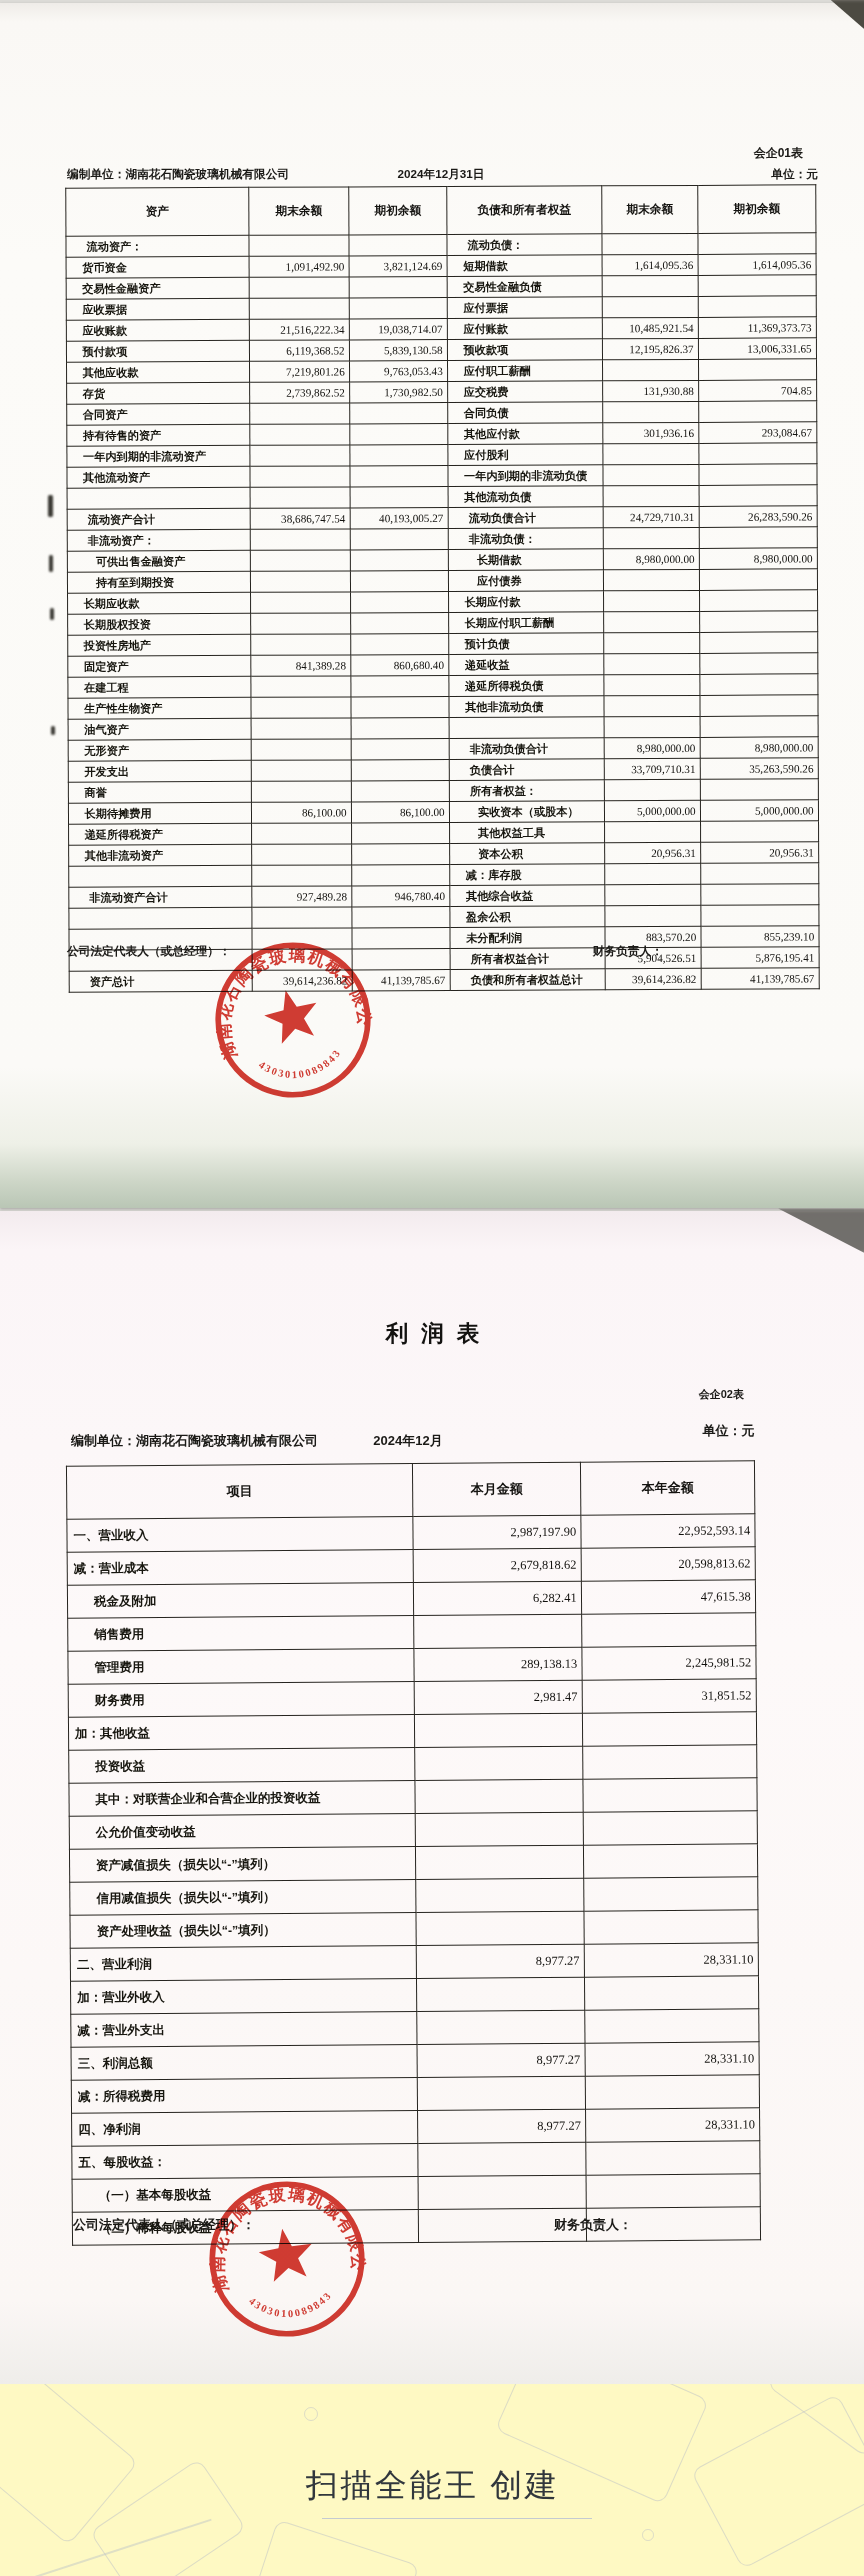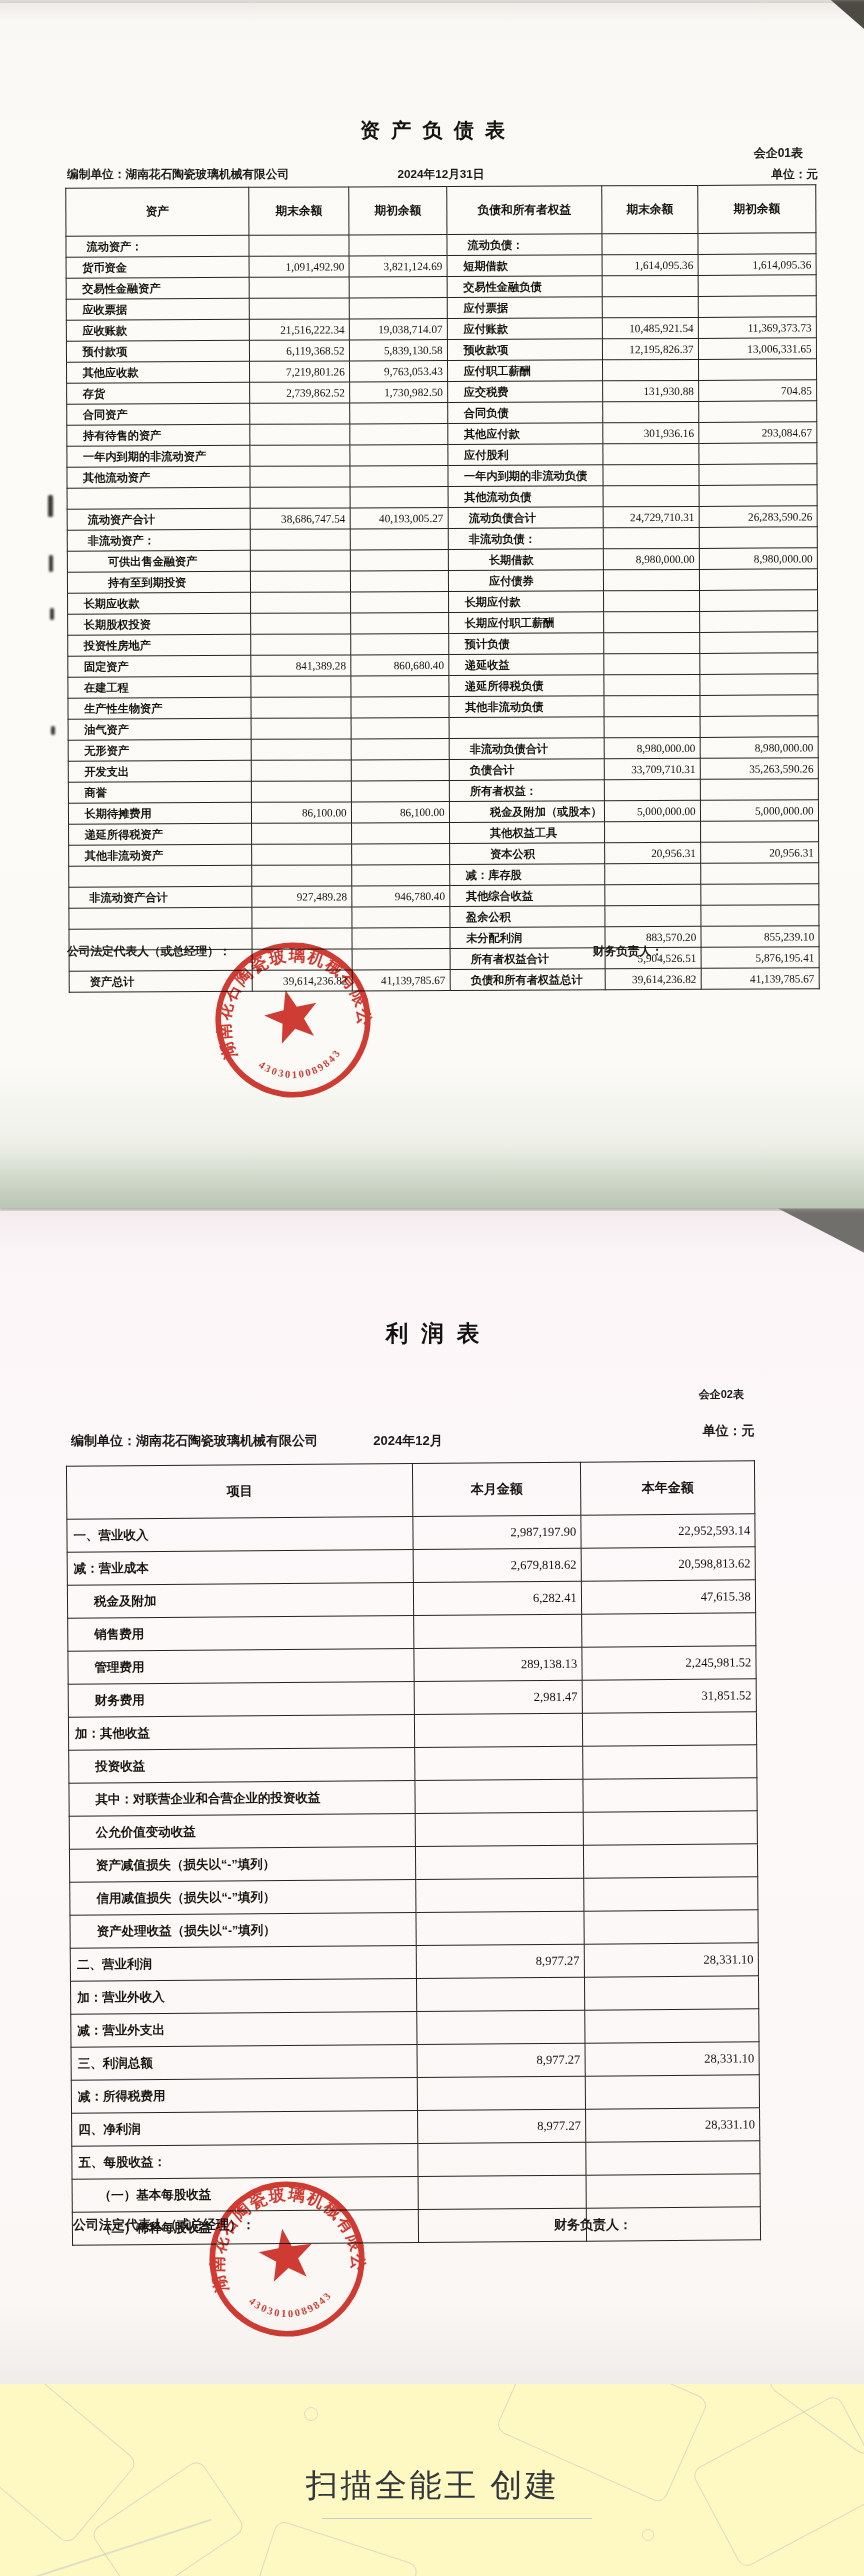--- a/index.html
+++ b/index.html
@@ -44,21 +44,21 @@
   td.lab{text-align:left;font-weight:bold;color:#17160f;}
   td.num{text-align:right;font-family:"Liberation Serif","DejaVu Serif",serif;padding-right:4.3px;color:#12110e;}
 
   .bs{left:67px;top:183px;width:751px;transform:rotate(-0.25deg);border:1.7px solid #26241f;}
   .bs th{height:45px;font-size:11.7px;}
   .bs td{height:18px;font-size:11.2px;}
   .bs col.c1{width:183px}.bs col.c2{width:100px}.bs col.c3{width:98px}
   .bs col.c4{width:155px}.bs col.c5{width:96px}.bs col.c6{width:118px}
   .bs td.ind0{padding-left:20px;}
   .bs td.ind1{padding-left:15.6px;}
-  .bs td.ind2{padding-left:40px;}
+  .bs td.ind2{padding-left:28px;}
 
   .is{left:69px;top:1463px;width:687px;transform:rotate(-0.45deg);border:1.7px solid #26241f;}
   .is th{height:50px;font-size:13px;}
   .is td{height:30px;font-size:12.5px;}
   .is col.c1{width:346px}.is col.c2{width:168px}.is col.c3{width:174px}
   .is td.ind0{padding-left:6px;}
   .is td.ind1{padding-left:26px;}
 
   .sheet-footer{position:absolute;font-weight:bold;}
   #page1 .sheet-footer{top:941px;left:67px;width:751px;font-size:11.7px;}
@@ -90,21 +90,20 @@
   </defs>
 </svg>
 
 <div class="page" id="page1">
   <div class="corner" id="p1-corner"></div>
   <div class="edge-mark" style="left:48px;top:492px;width:5.2px;height:22.5px;"></div>
   <div class="edge-mark" style="left:49px;top:552px;width:4.3px;height:17.3px;"></div>
   <div class="edge-mark" style="left:50px;top:605px;width:4.3px;height:12px;"></div>
   <div class="edge-mark" style="left:51px;top:723px;width:4.3px;height:9.5px;"></div>
 
-  <div class="doc-title">资产负债表</div>
   <div class="form-no">会企01表</div>
   <div class="meta-line">
     <span class="prepared">编制单位：湖南花石陶瓷玻璃机械有限公司</span>
     <span class="rdate">2024年12月31日</span>
     <span class="unit">单位：元</span>
   </div>
 
   <table class="bs">
     <colgroup>
         <col class="c1">
@@ -338,21 +337,21 @@
     <td class="num"></td>
     <td class="num"></td>
     <td class="lab ind0">所有者权益：</td>
     <td class="num"></td>
     <td class="num"></td>
   </tr>
         <tr>
     <td class="lab ind1">长期待摊费用</td>
     <td class="num">86,100.00</td>
     <td class="num">86,100.00</td>
-    <td class="lab ind2">税金及附加（或股本）</td>
+    <td class="lab ind2">实收资本（或股本）</td>
     <td class="num">5,000,000.00</td>
     <td class="num">5,000,000.00</td>
   </tr>
         <tr>
     <td class="lab ind1">递延所得税资产</td>
     <td class="num"></td>
     <td class="num"></td>
     <td class="lab ind2">其他权益工具</td>
     <td class="num"></td>
     <td class="num"></td>

